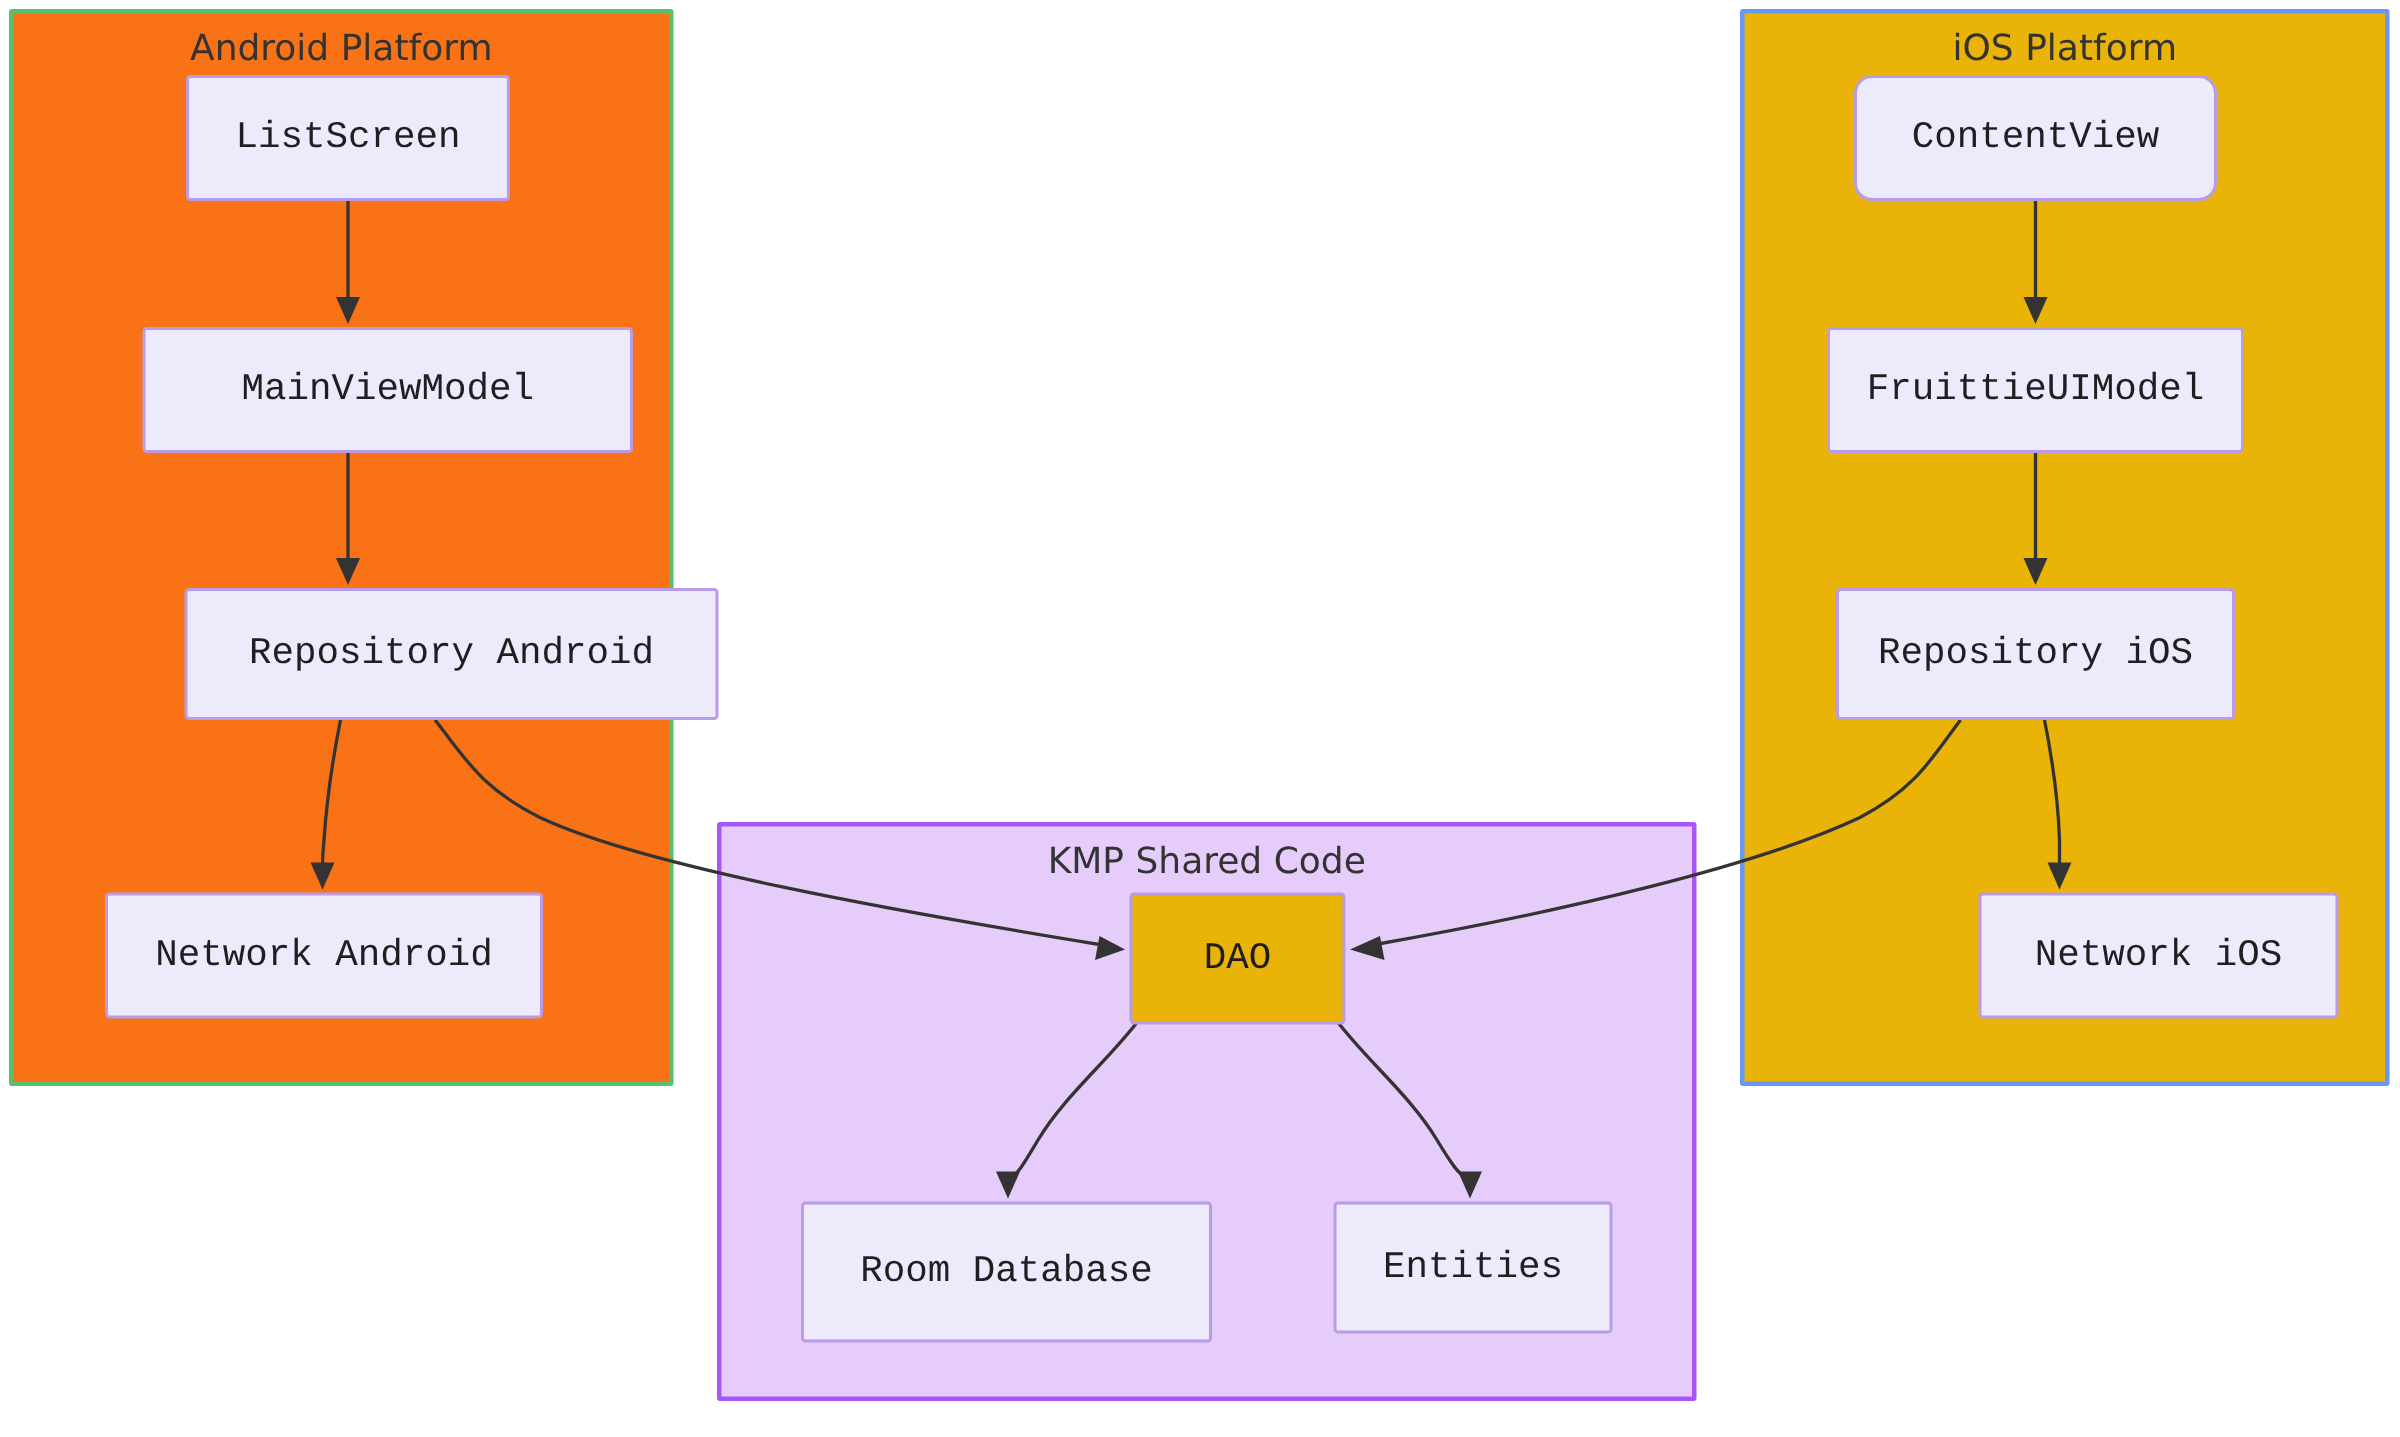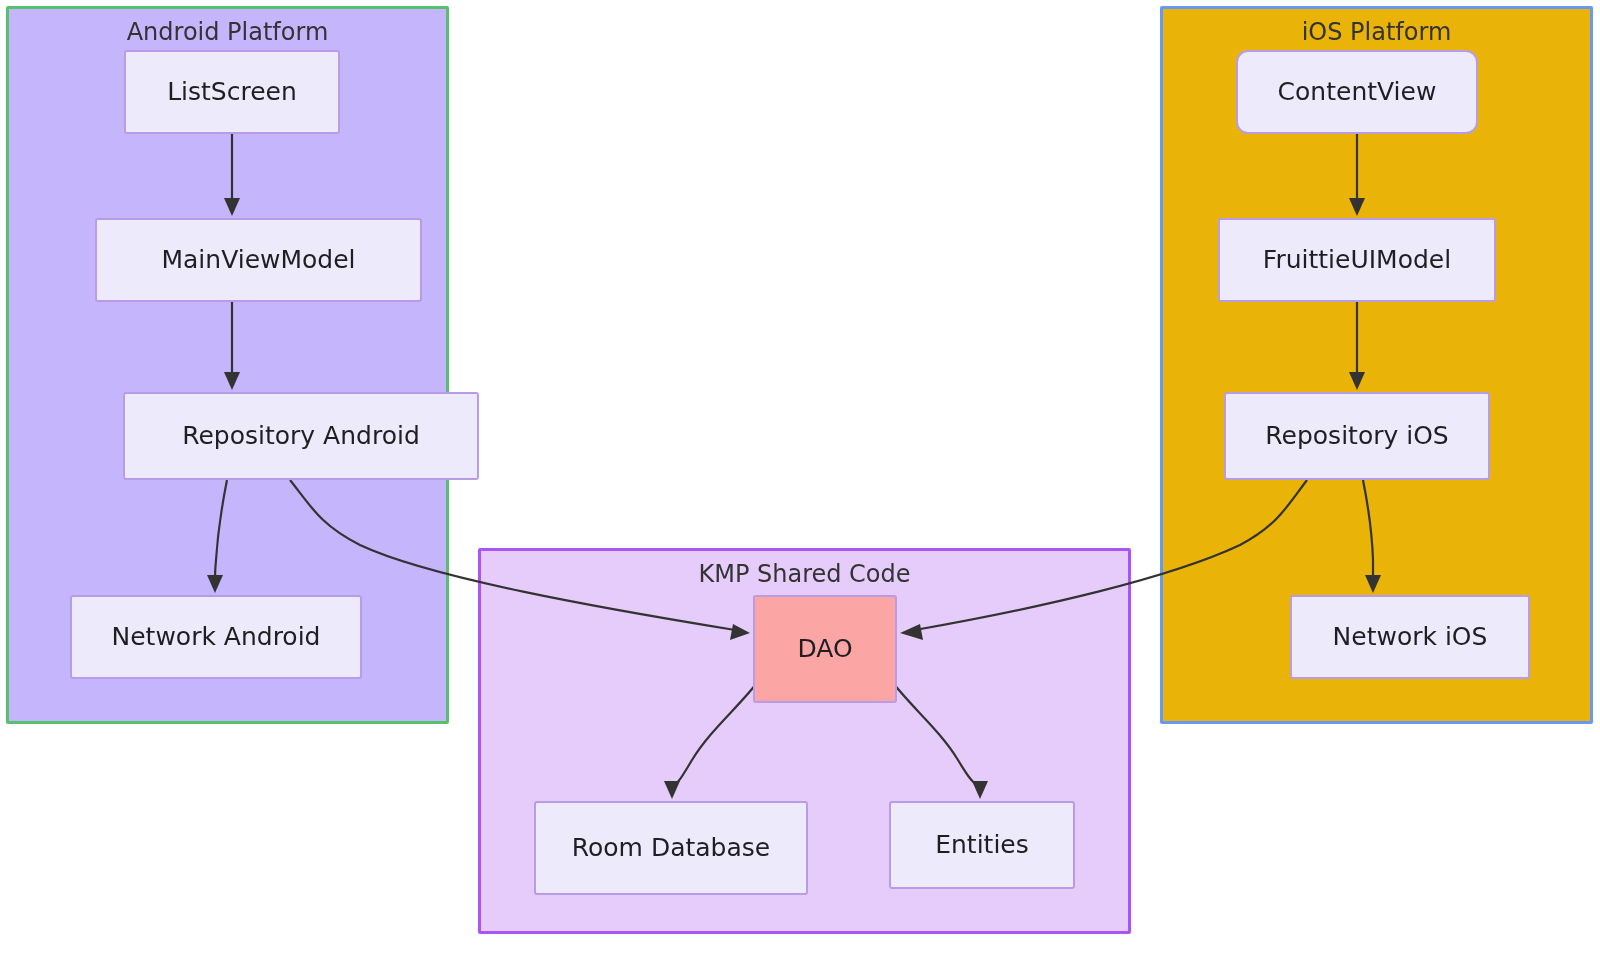--- a/index.html
+++ b/index.html
@@ -41,20 +41,21 @@
     background: #ECEAFB;
     border: 2px solid #000000;
     border-radius: 3px;
     display: flex;
     align-items: center;
     justify-content: center;
     color: #1f1f22;
     font-size: 25px;
     line-height: 1.1;
     white-space: nowrap;
+    font-family: Liberation Mono, monospace;
   }
   #edges {
     position: absolute;
     left: 0;
     top: 0;
     width: 1600px;
     height: 958px;
     pointer-events: none;
   }
   #edges path {
@@ -65,21 +66,21 @@
   #edges polygon {
     fill: #333333;
     stroke: none;
   }
 </style>
 </head>
 <body>
 
 <div id="canvas" style="background: rgb(255, 255, 255);">
 
-  <div class="cluster" id="cluster-android" style="left: 6px; top: 6px; width: 443px; height: 718px; background: #c4b5fd; border-color: rgb(86, 192, 108);">
+  <div class="cluster" id="cluster-android" style="left: 6px; top: 6px; width: 443px; height: 718px; background: #f97316; border-color: rgb(86, 192, 108);">
     <span class="cluster-label">Android Platform</span>
   </div>
 
   <div class="cluster" id="cluster-kmp" style="left: 478px; top: 548px; width: 653px; height: 386px; background: rgb(230, 204, 250); border-color: rgb(170, 85, 247);">
     <span class="cluster-label">KMP Shared Code</span>
   </div>
 
   <div class="cluster" id="cluster-ios" style="left: 1160px; top: 6px; width: 433px; height: 718px; background: #eab308; border-color: rgb(102, 153, 245);">
     <span class="cluster-label">iOS Platform</span>
   </div>
@@ -141,24 +142,24 @@
   </div>
   <div class="node" id="node-content-view" style="left: 1236px; top: 50px; width: 242px; height: 84px; background: rgb(236, 234, 251); border-color: rgb(184, 156, 232); color: rgb(31, 31, 34); border-radius: 12px;">
     <span>ContentView</span>
   </div>
   <div class="node" id="node-fruittie-ui-model" style="left: 1218px; top: 218px; width: 278px; height: 84px; background: rgb(236, 234, 251); border-color: rgb(184, 156, 232); color: rgb(31, 31, 34);">
     <span>FruittieUIModel</span>
   </div>
   <div class="node" id="node-repository-ios" style="left: 1224px; top: 392px; width: 266px; height: 88px; background: rgb(236, 234, 251); border-color: rgb(184, 156, 232); color: rgb(31, 31, 34);">
     <span>Repository iOS</span>
   </div>
-  <div class="node" id="node-network-ios" style="left: 1290px; top: 595px; width: 240px; height: 84px; background: rgb(236, 234, 251); border-color: rgb(184, 156, 232); color: rgb(31, 31, 34);">
+  <div class="node" id="node-network-ios" style="left: 1319px; top: 595px; width: 240px; height: 84px; background: rgb(236, 234, 251); border-color: rgb(184, 156, 232); color: rgb(31, 31, 34);">
     <span>Network iOS</span>
   </div>
-  <div class="node" id="node-dao" style="left: 753px; top: 595px; width: 144px; height: 108px; background: #fca5a5; border-color: rgb(184, 156, 232); color: rgb(31, 31, 34);">
+  <div class="node" id="node-dao" style="left: 753px; top: 595px; width: 144px; height: 88px; background: #eab308; border-color: rgb(184, 156, 232); color: rgb(31, 31, 34);">
     <span>DAO</span>
   </div>
   <div class="node" id="node-room-database" style="left: 534px; top: 801px; width: 274px; height: 94px; background: rgb(236, 234, 251); border-color: rgb(184, 156, 232); color: rgb(31, 31, 34);">
     <span>Room Database</span>
   </div>
   <div class="node" id="node-entities" style="left: 889px; top: 801px; width: 186px; height: 88px; background: rgb(236, 234, 251); border-color: rgb(184, 156, 232); color: rgb(31, 31, 34);">
     <span>Entities</span>
   </div>
 
 </div>

